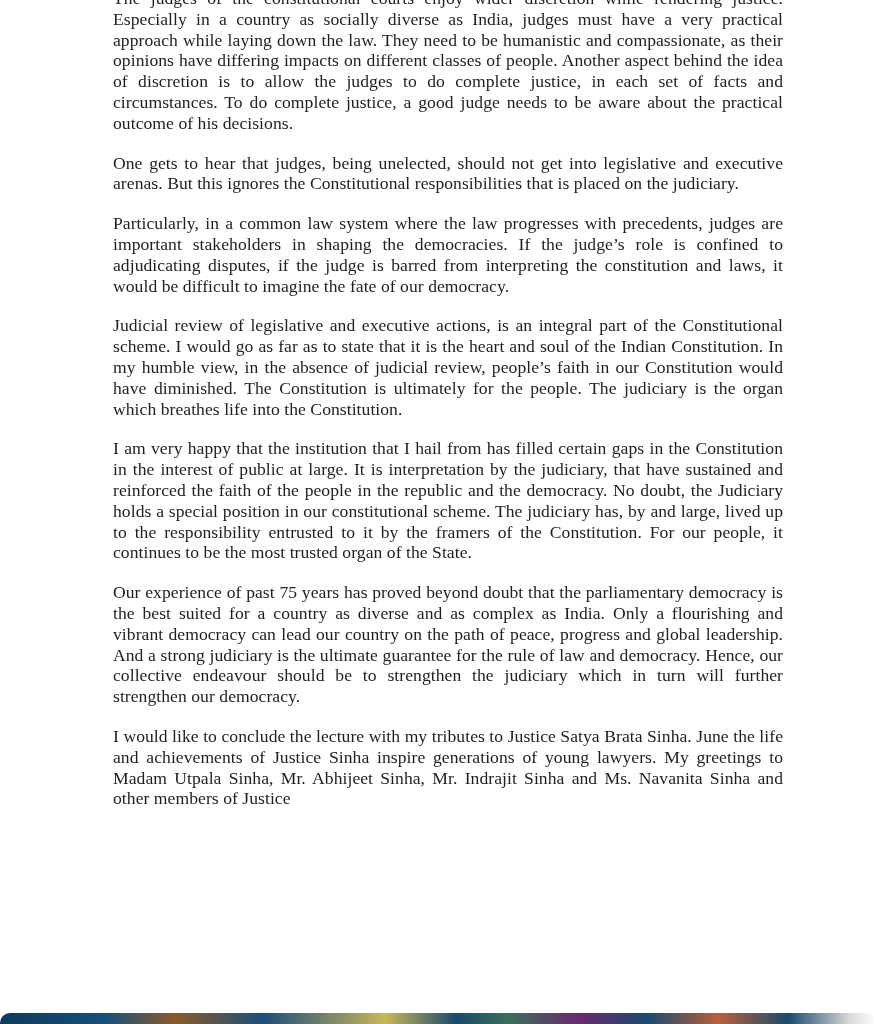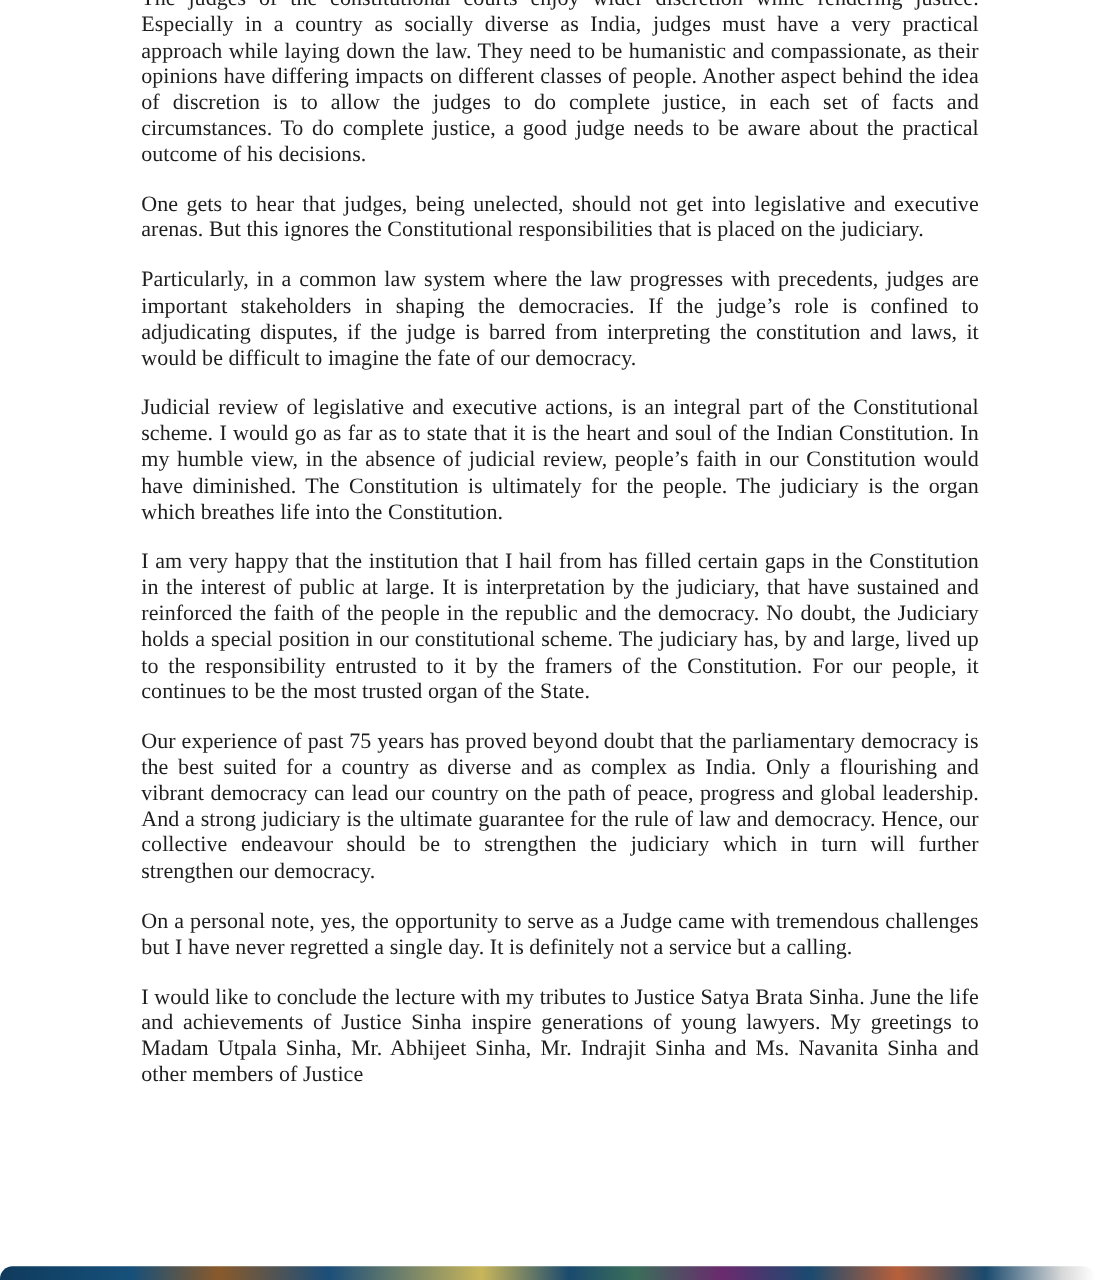--- a/index.html
+++ b/index.html
@@ -43,17 +43,16 @@
 </head>
 <body>
 
 <div class="page">
   <p class="para p1">The judges of the constitutional courts enjoy wider discretion while rendering justice. Especially in a country as socially diverse as India, judges must have a very practical approach while laying down the law. They need to be humanistic and compassionate, as their opinions have differing impacts on different classes of people. Another aspect behind the idea of discretion is to allow the judges to do complete justice, in each set of facts and circumstances. To do complete justice, a good judge needs to be aware about the practical outcome of his decisions.</p>
   <p class="para">One gets to hear that judges, being unelected, should not get into legislative and executive arenas. But this ignores the Constitutional responsibilities that is placed on the judiciary.</p>
   <p class="para">Particularly, in a common law system where the law progresses with precedents, judges are important stakeholders in shaping the democracies. If the judge’s role is confined to adjudicating disputes, if the judge is barred from interpreting the constitution and laws, it would be difficult to imagine the fate of our democracy.</p>
   <p class="para">Judicial review of legislative and executive actions, is an integral part of the Constitutional scheme. I would go as far as to state that it is the heart and soul of the Indian Constitution. In my humble view, in the absence of judicial review, people’s faith in our Constitution would have diminished. The Constitution is ultimately for the people. The judiciary is the organ which breathes life into the Constitution.</p>
   <p class="para">I am very happy that the institution that I hail from has filled certain gaps in the Constitution in the interest of public at large. It is interpretation by the judiciary, that have sustained and reinforced the faith of the people in the republic and the democracy. No doubt, the Judiciary holds a special position in our constitutional scheme. The judiciary has, by and large, lived up to the responsibility entrusted to it by the framers of the Constitution. For our people, it continues to be the most trusted organ of the State.</p>
   <p class="para">Our experience of past 75 years has proved beyond doubt that the parliamentary democracy is the best suited for a country as diverse and as complex as India. Only a flourishing and vibrant democracy can lead our country on the path of peace, progress and global leadership. And a strong judiciary is the ultimate guarantee for the rule of law and democracy. Hence, our collective endeavour should be to strengthen the judiciary which in turn will further strengthen our democracy.</p>
-  <p class="para">On a personal note, yes, the opportunity to serve as a Judge came with tremendous challenges but I have never regretted a single day. It is definitely not a service but a calling.</p>
   <p class="para">I would like to conclude the lecture with my tributes to Justice Satya Brata Sinha. June the life and achievements of Justice Sinha inspire generations of young lawyers. My greetings to Madam Utpala Sinha, Mr. Abhijeet Sinha, Mr. Indrajit Sinha and Ms. Navanita Sinha and other members of Justice</p>
 </div>
 
 <div class="banner"></div>
 
 </body></html>

